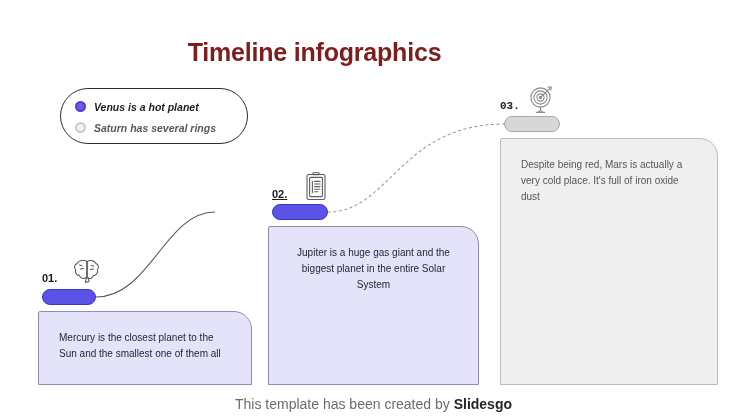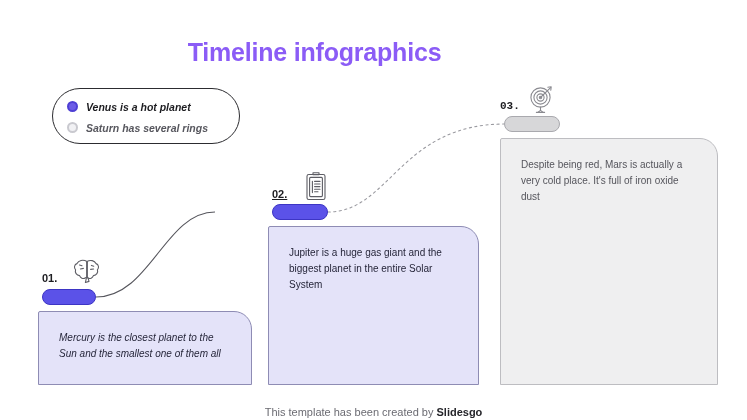--- a/index.html
+++ b/index.html
@@ -24,28 +24,28 @@
 
   
   .page-title {
     position: absolute;
     left: 0;
     top: 38px;
     width: 629px;
     text-align: center;
     font-size: 25px;
     font-weight: bold;
-    color: #8b5cf6;
+    color: #7f1d1d;
     letter-spacing: -0.2px;
   }
 
   
   .legend-box {
     position: absolute;
-    left: 52px;
+    left: 60px;
     top: 88px;
     width: 188px;
     height: 56px;
     border: 1.4px solid #2c2c30;
     border-radius: 28px;
     background: #ffffff;
     box-sizing: border-box;
     padding: 8px 14px 0 14px;
   }
   .legend-row {
@@ -136,23 +136,22 @@
     color: #55555c;
   }
 
   
   .footer {
     position: absolute;
     left: 0;
     top: 396px;
     width: 747px;
     text-align: center;
-    font-size: 11px;
+    font-size: 14px;
     color: #6b6b72;
-    margin-top: 10px;
   }
   .footer b { color: #25252a; }
 </style>
 </head>
 <body>
 
 <div id="stage">
 
   <div class="page-title">Timeline infographics</div>
 
@@ -184,21 +183,21 @@
                    C26.4 16.6 24.4 19.4 21.4 19.6 C20.6 22 18 23.2 16 22 L15 21 Z"></path>
           <path d="M14.4 21.8 L13.4 26.5 L17 25.4 L16 21.8"></path>
           <path d="M7.5 9 L10 9.8 M8.4 13 L11.4 12.4 M19.4 9.4 L21.8 10.2 M18.6 13.4 L21.6 13"></path>
           <path d="M15 6.2 L15 21"></path>
         </g>
       </svg>
     </div>
 
     <div class="pill purple" style="left:42px; top:289px; width:54px; height:16px;"></div>
 
-    <div class="card purple" style="left:38px; top:311px; width:214px; height:74px;font-style:italic;">
+    <div class="card purple" style="left:38px; top:311px; width:214px; height:74px;">
       <span>Mercury is the closest planet to the Sun and the smallest one of them all</span>
     </div>
   </div>
 
   <div class="step">
     <div class="step-num" style="left:272px; top:188px;text-decoration:underline;">02.</div>
 
     <div class="step-icon" style="left:304px; top:170px;">
       <svg width="24" height="32" viewBox="0 0 24 32">
         <g fill="none" stroke="#5d5d64" stroke-width="1.1" stroke-linejoin="round" stroke-linecap="round">
@@ -207,21 +206,21 @@
           <path d="M9 4.6 L9 2.8 L15 2.8 L15 4.6 Z"></path>
           <path d="M8.4 11.4 L8.4 22.6"></path>
           <path d="M10.6 11.4 L16 11.4 M10.6 14 L16 14 M10.6 16.6 L16 16.6
                    M10.6 19.2 L16 19.2 M10.6 21.8 L14 21.8"></path>
         </g>
       </svg>
     </div>
 
     <div class="pill purple" style="left:272px; top:204px; width:56px; height:16px;"></div>
 
-    <div class="card purple" style="left:268px; top:226px; width:211px; height:159px;">
+    <div class="card purple" style="left:268px; top:226px; width:211px; height:159px;text-align:center;">
       <span>Jupiter is a huge gas giant and the biggest planet in the entire Solar System</span>
     </div>
   </div>
 
   <div class="step">
     <div class="step-num" style="left:500px; top:100px;font-family:Liberation Mono, monospace;">03.</div>
 
     <div class="step-icon" style="left:527px; top:84px;">
       <svg width="30" height="32" viewBox="0 0 30 32">
         <g fill="none" stroke="#8a8a90" stroke-width="1.1" stroke-linejoin="round" stroke-linecap="round">

